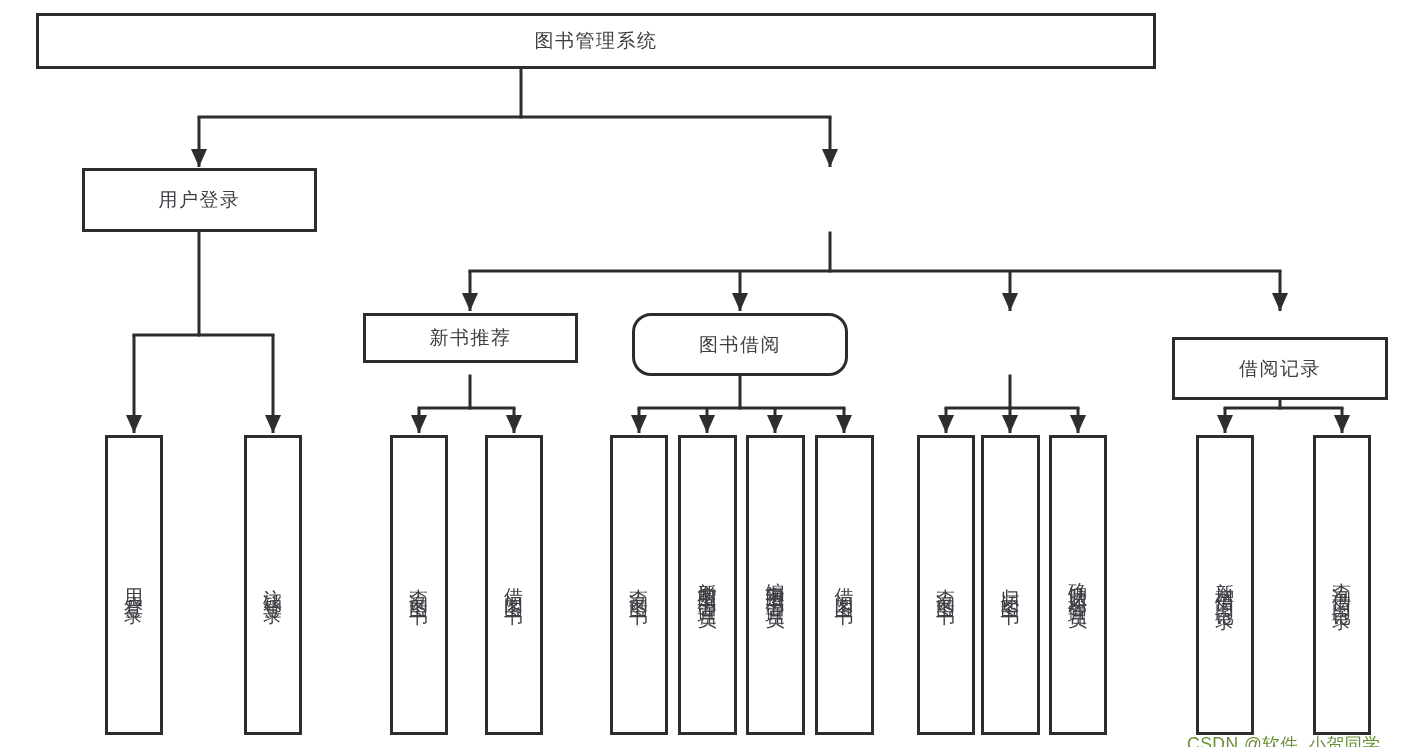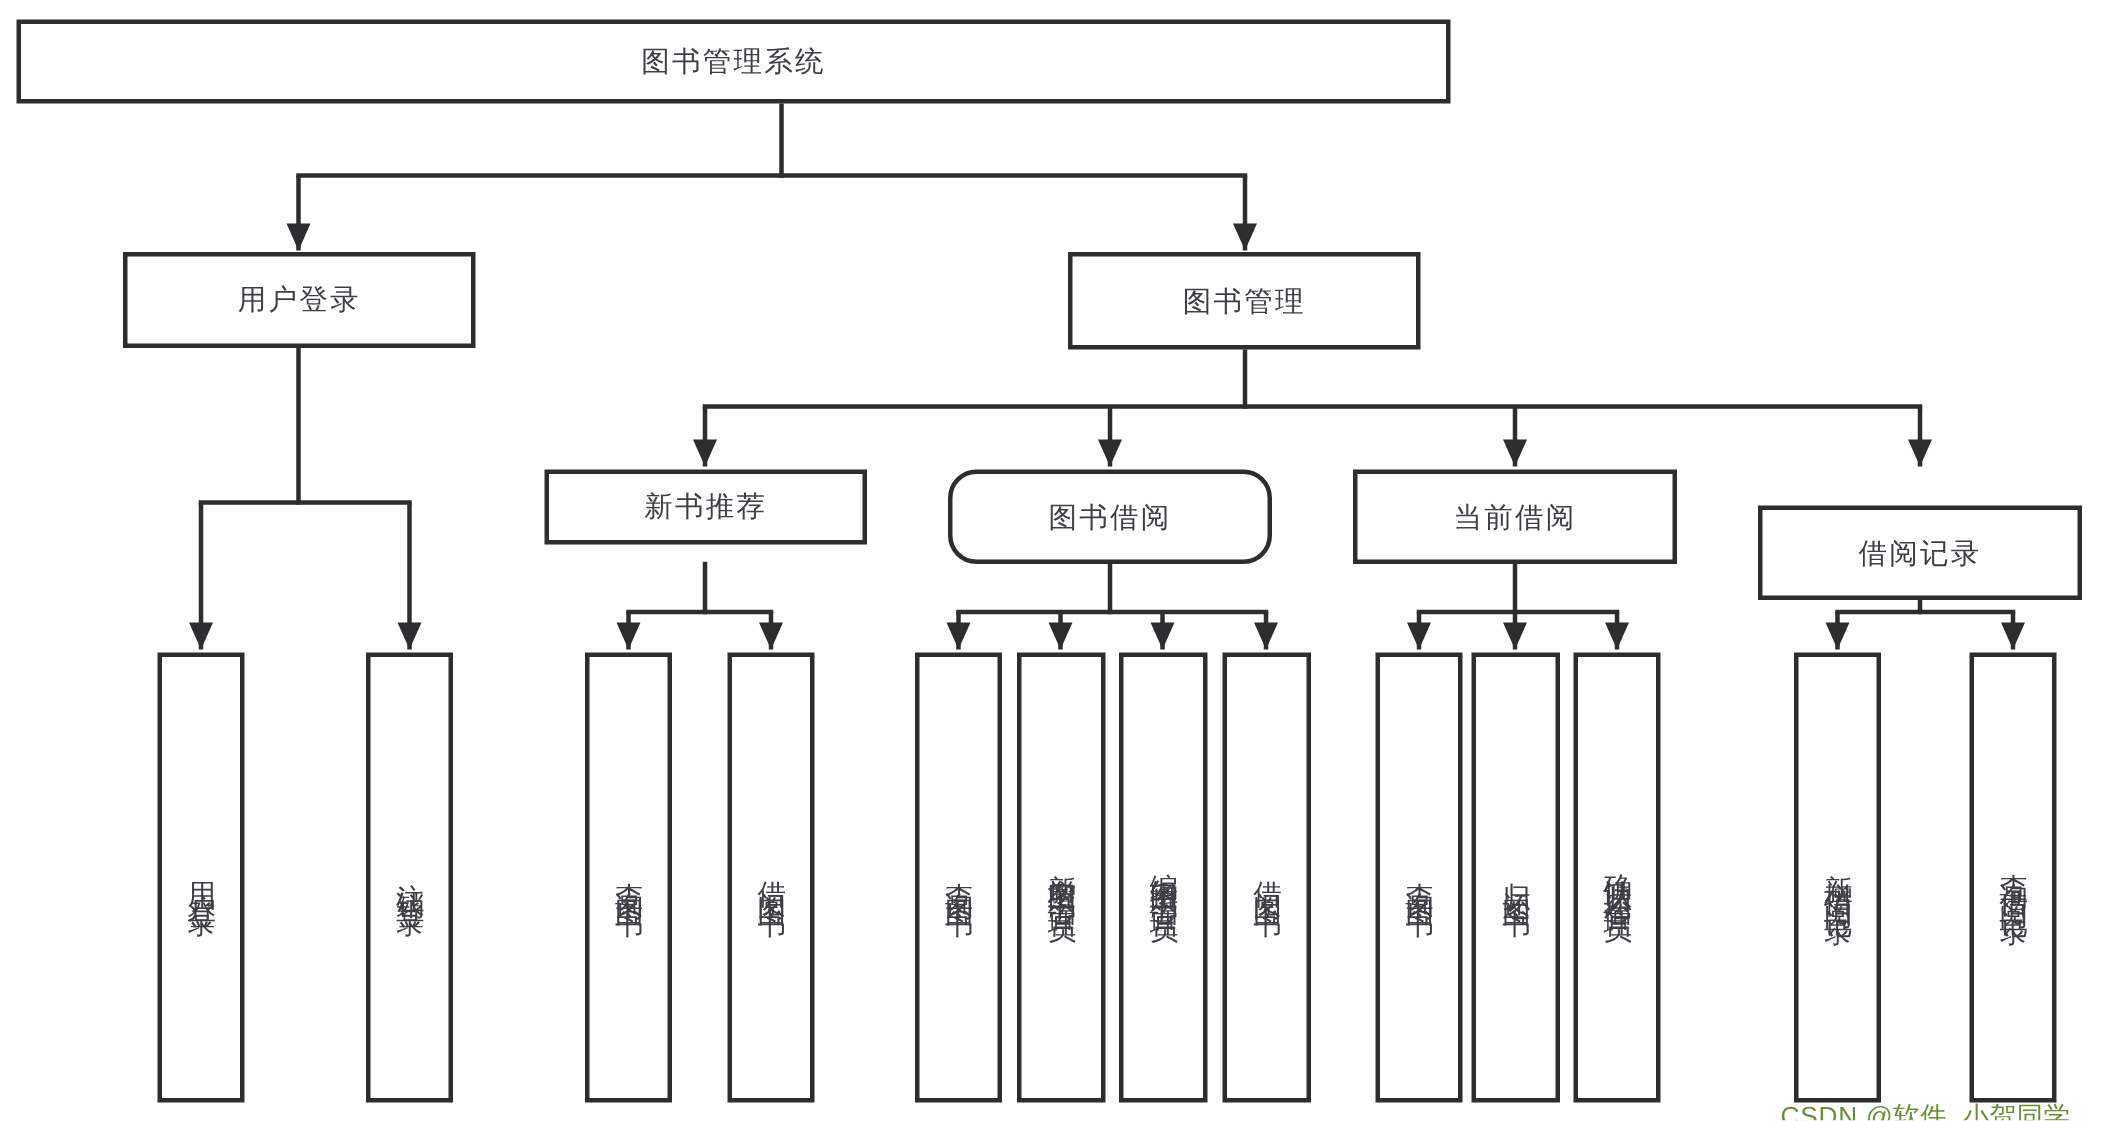--- a/index.html
+++ b/index.html
@@ -90,28 +90,26 @@
     </g>
 
     <g>
       <line x1="1280" y1="376" x2="1280" y2="408"></line>
       <line x1="1225" y1="408" x2="1342" y2="408"></line>
       <line class="arrow" x1="1225" y1="408" x2="1225" y2="433" marker-end="url(#arw)"></line>
       <line class="arrow" x1="1342" y1="408" x2="1342" y2="433" marker-end="url(#arw)"></line>
     </g>
   </svg>
 
-  <div class="hbox" style="left:11px; top:13px; width:956px; height:56px;">图书管理系统</div>
+  <div class="hbox" style="left:36px; top:13px; width:1120px; height:56px;">图书管理系统</div>
 
   <div class="hbox" style="left:82px; top:168px; width:235px; height:64px;">用户登录</div>
-  <div class="hbox" style="left:712px; top:168px; width:235px; height:65px;">图书管理</div>
 
   <div class="hbox" style="left:363px; top:313px; width:215px; height:50px;">新书推荐</div>
   <div class="hbox" style="left:632px; top:313px; width:216px; height:63px;border-radius:19px;">图书借阅</div>
-  <div class="hbox" style="left:902px; top:313px; width:216px; height:63px;">当前借阅</div>
   <div class="hbox" style="left:1172px; top:313px; width:216px; height:63px;margin-top:24px;">借阅记录</div>
 
   <div class="vbox" style="left:105px; top:435px; width:58px; height:300px;">
     <span class="vtext">用户登录</span>
   </div>
   <div class="vbox" style="left:244px; top:435px; width:58px; height:300px;">
     <span class="vtext">注销登录</span>
   </div>
 
   <div class="vbox" style="left:390px; top:435px; width:58px; height:300px;">

